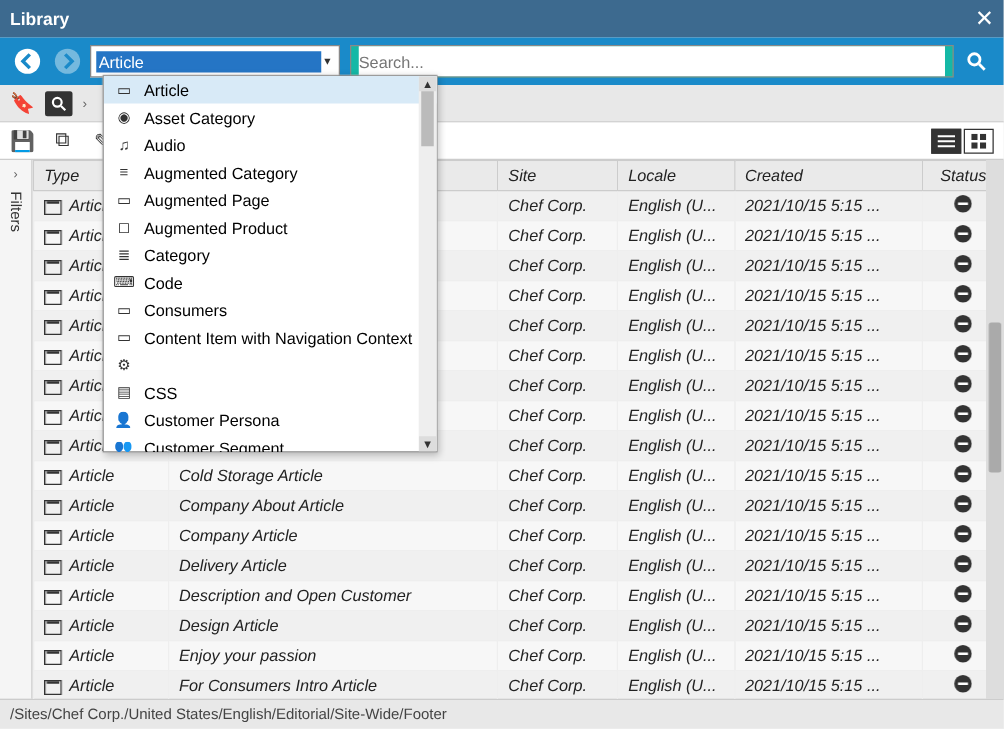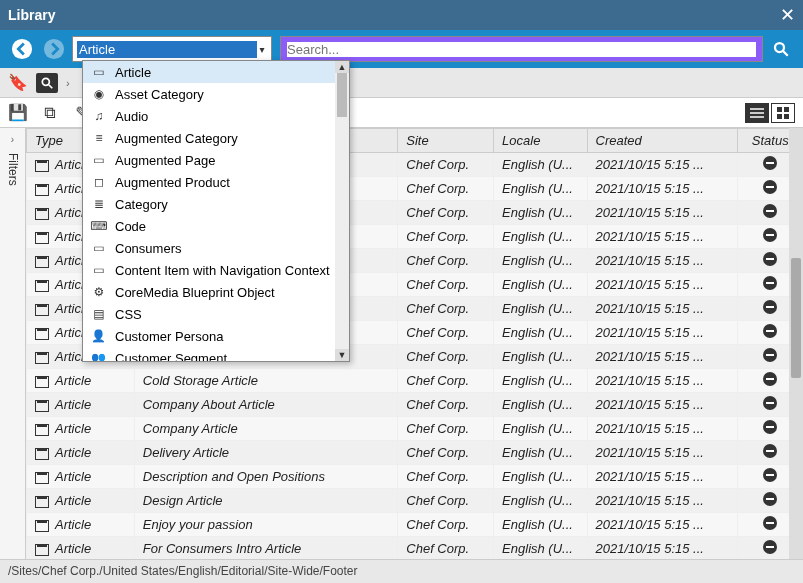--- a/index.html
+++ b/index.html
@@ -10,21 +10,21 @@
 .titlebar .close { cursor: pointer; font-size: 18px; font-weight: normal; }
 
 .navbar { height: 38px; background: #1a8ac9; display: flex; align-items: center; padding: 0 8px; gap: 4px; }
 .nav-btn { width: 28px; height: 28px; border: none; background: transparent; color: #fff; font-size: 18px; display: flex; align-items: center; justify-content: center; cursor: pointer; }
 .nav-btn.back svg { fill: #fff; }
 .nav-btn.fwd svg { fill: rgba(255,255,255,0.4); }
 .type-combo { width: 200px; height: 26px; background: #fff; border: 1px solid #888; display: flex; align-items: center; padding: 0 4px; position: relative; }
 .type-combo input { border: none; outline: none; flex: 1; font-size: 13px; background: #2e6fb5; color: #fff; padding: 1px 2px; }
 .type-combo input::selection { background: #2e6fb5; color: #fff; }
 .type-combo .caret { width: 14px; text-align: center; color: #333; font-size: 10px; }
-.searchbox { flex: 1; height: 26px; background: #8b5cf6; border: 1px solid #888; display: flex; align-items: center; padding: 0 6px; margin-left: 4px; }
+.searchbox { flex: 1; height: 26px; background: #14b8a6; border: 1px solid #888; display: flex; padding: 0 6px; margin-left: 4px; }
 .searchbox input { border: none; outline: none; flex: 1; font-size: 13px; color: #999; }
 .search-btn { width: 28px; height: 28px; border: none; background: transparent; cursor: pointer; display: flex; align-items: center; justify-content: center; }
 
 .toolbar { height: 30px; background: #e8e8e8; border-bottom: 1px solid #ccc; display: flex; align-items: center; padding: 0 8px; gap: 8px; }
 .tool-ic { width: 20px; height: 20px; display: flex; align-items: center; justify-content: center; color: #333; }
 .breadcrumb-sep { color: #666; font-size: 11px; }
 
 .toolbar2 { height: 30px; background: #fff; border-bottom: 1px solid #ccc; display: flex; align-items: center; padding: 0 8px; gap: 12px; }
 .toolbar2 .right { margin-left: auto; display: flex; gap: 2px; }
 .viewbtn { width: 24px; height: 20px; border: 1px solid #333; background: #fff; display: flex; align-items: center; justify-content: center; cursor: pointer; }
@@ -254,21 +254,21 @@
           <tr>
             <td class="col-type"><span class="ticon"></span><span>Article</span></td>
             <td class="col-name">Delivery Article</td>
             <td class="col-site">Chef Corp.</td>
             <td class="col-locale">English (U...</td>
             <td class="col-created">2021/10/15 5:15 ...</td>
             <td class="col-status"><span class="status-ic"></span></td>
           </tr>
           <tr>
             <td class="col-type"><span class="ticon"></span><span>Article</span></td>
-            <td class="col-name">Description and Open Positions</td>
+            <td class="col-name">Description and Open Customer</td>
             <td class="col-site">Chef Corp.</td>
             <td class="col-locale">English (U...</td>
             <td class="col-created">2021/10/15 5:15 ...</td>
             <td class="col-status"><span class="status-ic"></span></td>
           </tr>
           <tr>
             <td class="col-type"><span class="ticon"></span><span>Article</span></td>
             <td class="col-name">Design Article</td>
             <td class="col-site">Chef Corp.</td>
             <td class="col-locale">English (U...</td>
@@ -337,21 +337,20 @@
       <div class="dd-item">
         <span class="dicon">▭</span>
         <span>Consumers</span>
       </div>
       <div class="dd-item">
         <span class="dicon">▭</span>
         <span>Content Item with Navigation Context</span>
       </div>
       <div class="dd-item">
         <span class="dicon">⚙</span>
-        <span>CoreMedia Blueprint Object</span>
       </div>
       <div class="dd-item">
         <span class="dicon">▤</span>
         <span>CSS</span>
       </div>
       <div class="dd-item">
         <span class="dicon">👤</span>
         <span>Customer Persona</span>
       </div>
       <div class="dd-item">

